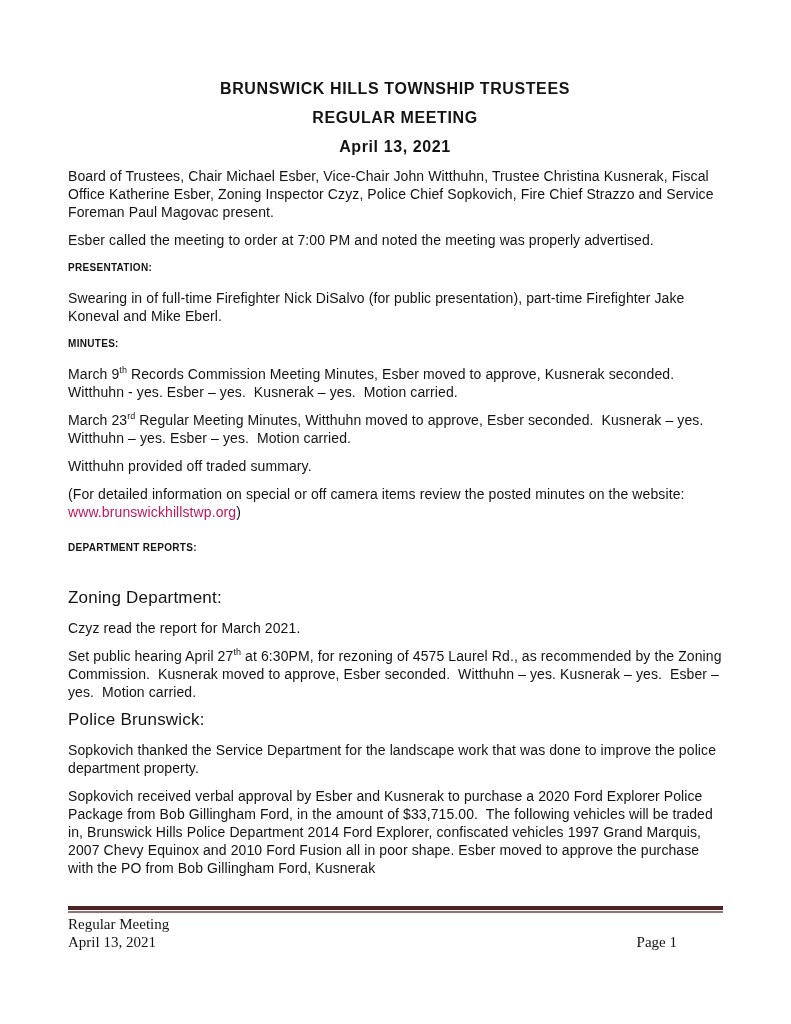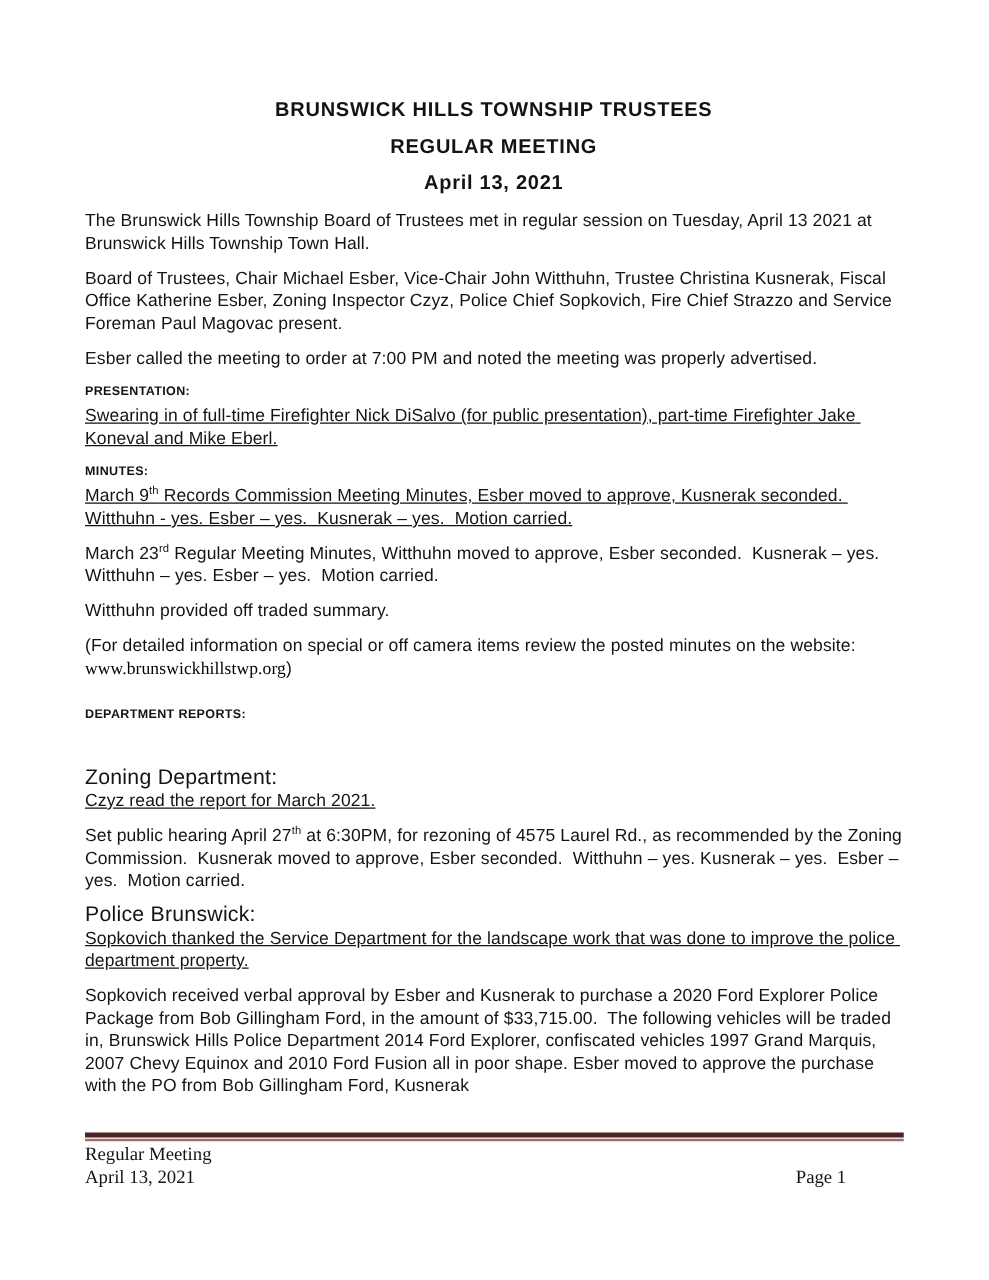--- a/index.html
+++ b/index.html
@@ -28,38 +28,38 @@
     letter-spacing: 0.6px;
     margin: 0 0 11px 0;
   }
   .para {
     font-size: 14px;
     line-height: 18px;
     letter-spacing: 0.1px;
     margin: 0 0 10px 0;
     white-space: pre-wrap;
   }
-  .para.tight { margin-top: 0; text-decoration: underline; }
+  .para.tight { margin-top: 12px; }
   .h-sec {
     font-size: 10px;
     line-height: 18px;
     font-weight: bold;
     letter-spacing: 0.3px;
     margin: 8px 0 0 0;
   }
   .h-sec.reports { margin-top: 18px; margin-bottom: 32px; }
   .h-sub {
     font-size: 17px;
     line-height: 18px;
     font-weight: normal;
     letter-spacing: 0.2px;
     margin: 2px 0 0 0;
   }
   sup { font-size: 9px; line-height: 0; vertical-align: super; }
-  .link { color: #000000; cursor: pointer; font-family: Liberation Serif, serif; }
+  .link { color: #be185d; cursor: pointer; }
   .footer { position: absolute; left: 68px; top: 906px; width: 655px; }
   .footer-rule { border-top: 4px solid #4e2323; }
   .footer-rule::after {
     content: "";
     display: block;
     height: 2px;
     background: #9b6f6f;
     margin-top: 1px;
   }
   .footer-text {
@@ -76,21 +76,20 @@
 </style>
 </head>
 <body>
 
 <div class="page">
   <div class="content">
     <div class="doc-title">BRUNSWICK HILLS TOWNSHIP TRUSTEES</div>
     <div class="doc-title">REGULAR MEETING</div>
     <div class="doc-title">April 13, 2021</div>
     <div id="doc-body">
-        <div class="para">The Brunswick Hills Township Board of Trustees met in regular session on Tuesday, April 13 2021 at Brunswick Hills Township Town Hall.</div>
         <div class="para">Board of Trustees, Chair Michael Esber, Vice-Chair John Witthuhn, Trustee Christina Kusnerak, Fiscal Office Katherine Esber, Zoning Inspector Czyz, Police Chief Sopkovich, Fire Chief Strazzo and Service Foreman Paul Magovac present.</div>
         <div class="para">Esber called the meeting to order at 7:00 PM and noted the meeting was properly advertised.</div>
         <div class="h-sec">PRESENTATION:</div>
         <div class="para tight">Swearing in of full-time Firefighter Nick DiSalvo (for public presentation), part-time Firefighter Jake Koneval and Mike Eberl.</div>
         <div class="h-sec">MINUTES:</div>
         <div class="para tight">March 9<sup>th</sup> Records Commission Meeting Minutes, Esber moved to approve, Kusnerak seconded. Witthuhn - yes. Esber – yes.  Kusnerak – yes.  Motion carried.</div>
         <div class="para">March 23<sup>rd</sup> Regular Meeting Minutes, Witthuhn moved to approve, Esber seconded.  Kusnerak – yes. Witthuhn – yes. Esber – yes.  Motion carried.</div>
         <div class="para">Witthuhn provided off traded summary.</div>
         <div class="para">(For detailed information on special or off camera items review the posted minutes on the website: <span class="link">www.brunswickhillstwp.org</span>)</div>
         <div class="h-sec reports">DEPARTMENT REPORTS:</div>

